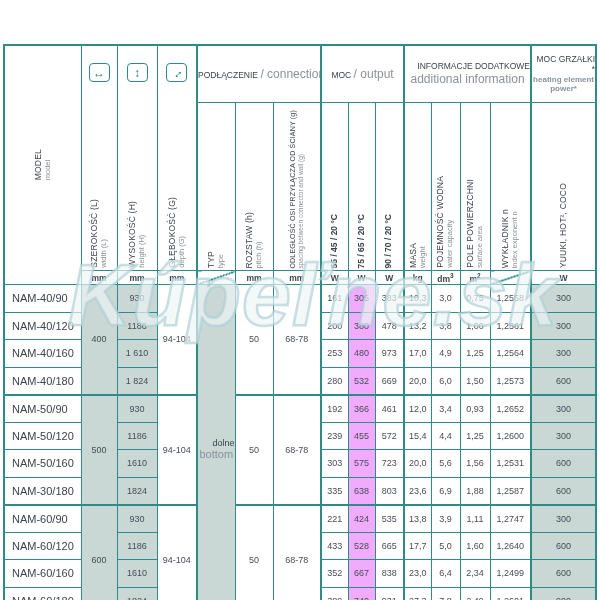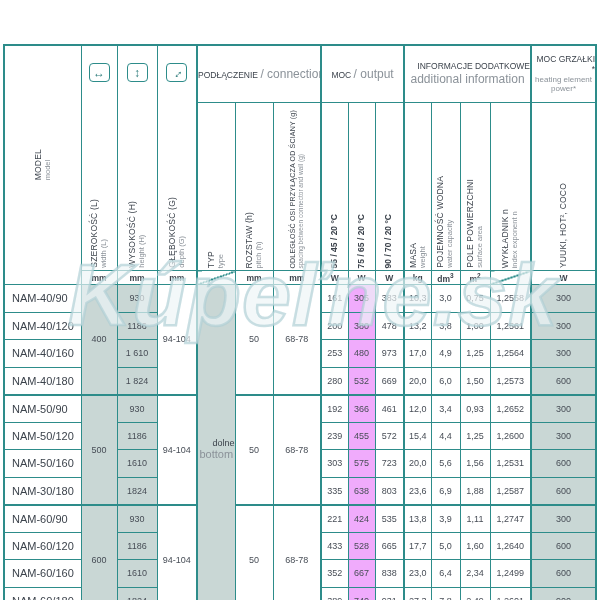--- a/index.html
+++ b/index.html
@@ -33,21 +33,21 @@
 
   
   .pl{font-weight:400;color:#3c434c;text-align:right;}
   .en{font-weight:400;color:#8b9299;}
   .group-th{white-space:nowrap;font-size:8.5px;}
   .group-th .pl{font-size:8.5px;}
   .group-th .en{font-size:12px;}
   .group-th .line{line-height:1.25;}
   .heater-th{font-size:8.5px;vertical-align:middle;}
   .heater-th .pl{display:block;line-height:1.2;white-space:normal;}
-  .heater-th .en{display:block;line-height:1.15;font-size:8px;margin-top:1px;}
+  .heater-th .en{display:block;line-height:1.15;font-size:8px;margin-top:1px;font-weight:bold;}
 
   
   .vwrap{height:100%;display:flex;justify-content:center;}
   .vwrap.end{align-items:flex-end;}
   .vwrap.center{align-items:center;}
   .vtext{
     writing-mode:vertical-rl;transform:rotate(180deg);
     line-height:1.15;text-align:left;padding:2px 0;
   }
   .vtext span{display:block;}

